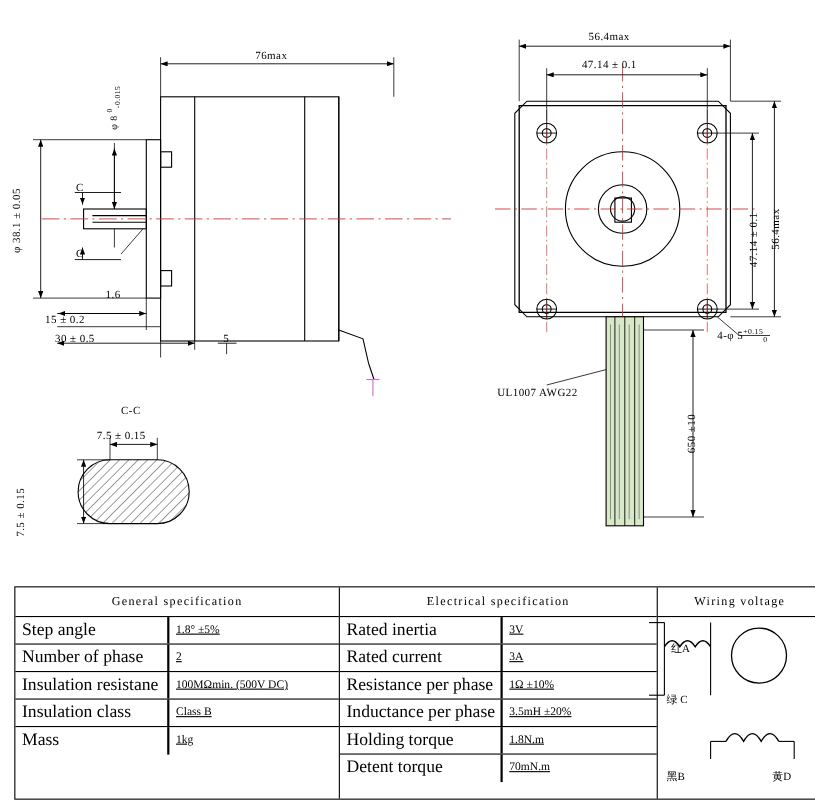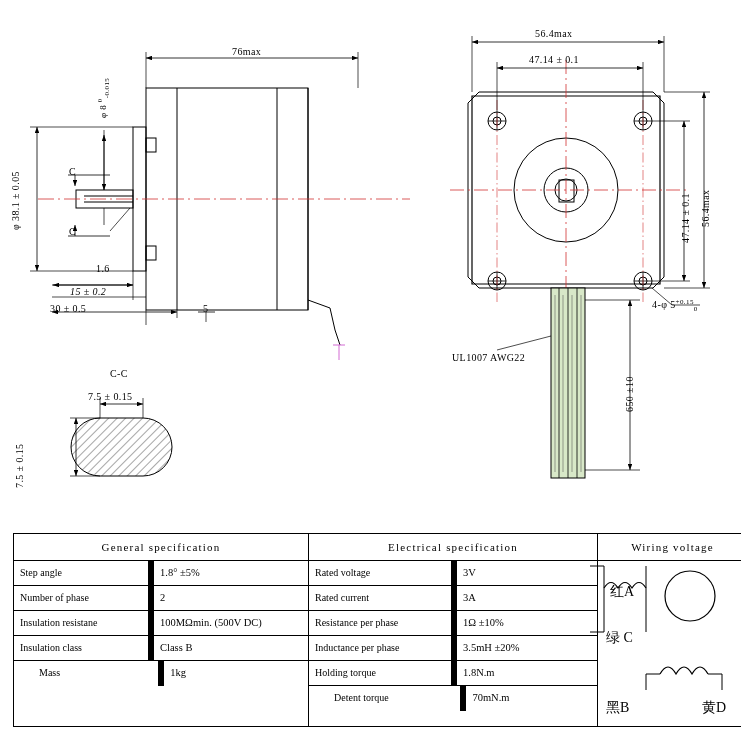--- a/index.html
+++ b/index.html
@@ -63,44 +63,45 @@
     letter-spacing: 1.2px;
     border-bottom: 1px solid #000;
     box-sizing: border-box;
   }
   .spec-row {
     display: flex;
     height: 25px;
     border-bottom: 1px solid #000;
     box-sizing: border-box;
   }
-  .spec-row:last-child { border-bottom: none; margin-left: 19px; }
+  .spec-row:last-child { border-bottom: none; }
   .spec-name {
     box-sizing: border-box;
     padding-left: 6px;
-    font-size: 10px;
+    font-size: 16px;
     line-height: 24px;
-    border-right: 6px solid #000000;
+    border-right: 2px solid #000000;
     overflow: hidden;
   }
   .spec-val {
     box-sizing: border-box;
     padding-left: 6px;
     font-size: 10.5px;
     line-height: 24px;
     overflow: hidden;
+    text-decoration: underline;
   }
   .col-general .spec-name { width: 140px; }
   .col-general .spec-val { width: 154px; }
   .col-electrical .spec-name { width: 148px; }
   .col-electrical .spec-val { width: 140px; }
   .wiring-body { position: relative; height: 166px; }
   .wiring-lbl {
     position: absolute;
-    font-size: 14px;
+    font-size: 10px;
     font-family: "Liberation Serif", serif;
   }
   sup { font-size: 7px; }
 </style>
 </head>
 <body>
 
 <div id="sheet">
 
   <svg class="drawing" viewBox="0 0 741 730">
@@ -276,21 +277,21 @@
   <div class="lbl" style="left:232px; top:46px;">76max</div>
 
   <div class="lbl small" style="left:96px; top:118px; transform:rotate(-90deg); transform-origin:left top;"><span>φ 8 </span><sup>0</sup><sub style="font-size:7px">-0.015</sub></div>
 
   <div class="lbl" style="left:10px; top:230px; transform:rotate(-90deg); transform-origin:left top;">φ 38.1 ± 0.05</div>
 
   <div class="lbl" style="left:69px; top:166px;">C</div>
   <div class="lbl" style="left:69px; top:226px;">C</div>
 
   <div class="lbl" style="left:96px; top:224px;margin-top:39px;">1.6</div>
-  <div class="lbl" style="left:70px; top:286px;font-style:italic;">15 ± 0.2</div>
+  <div class="lbl" style="left:41px; top:286px;">15 ± 0.2</div>
   <div class="lbl" style="left:50px; top:303px;text-align:right;">30 ± 0.5</div>
   <div class="lbl" style="left:203px; top:303px;">5</div>
 
   <div class="lbl" style="left:110px; top:368px;">C-C</div>
   <div class="lbl" style="left:88px; top:391px;">7.5 ± 0.15</div>
   <div class="lbl" style="left:14px; top:488px; transform:rotate(-90deg); transform-origin:left top;">7.5 ± 0.15</div>
 
   <div class="lbl" style="left:535px; top:28px;">56.4max</div>
   <div class="lbl" style="left:529px; top:54px;">47.14 ± 0.1</div>
   <div class="lbl" style="left:680px; top:243px; transform:rotate(-90deg); transform-origin:left top;">47.14 ± 0.1</div>
@@ -321,21 +322,21 @@
       </div>
       <div class="spec-row">
         <div class="spec-name">Mass</div>
         <div class="spec-val">1kg</div>
       </div>
     </div>
 
     <div class="tbl-col col-electrical">
       <div class="sec-head">Electrical  specification</div>
       <div class="spec-row">
-        <div class="spec-name">Rated voltage</div>
+        <div class="spec-name">Rated inertia</div>
         <div class="spec-val">3V</div>
       </div>
       <div class="spec-row">
         <div class="spec-name">Rated current</div>
         <div class="spec-val">3A</div>
       </div>
       <div class="spec-row">
         <div class="spec-name">Resistance per phase</div>
         <div class="spec-val">1Ω ±10%</div>
       </div>

